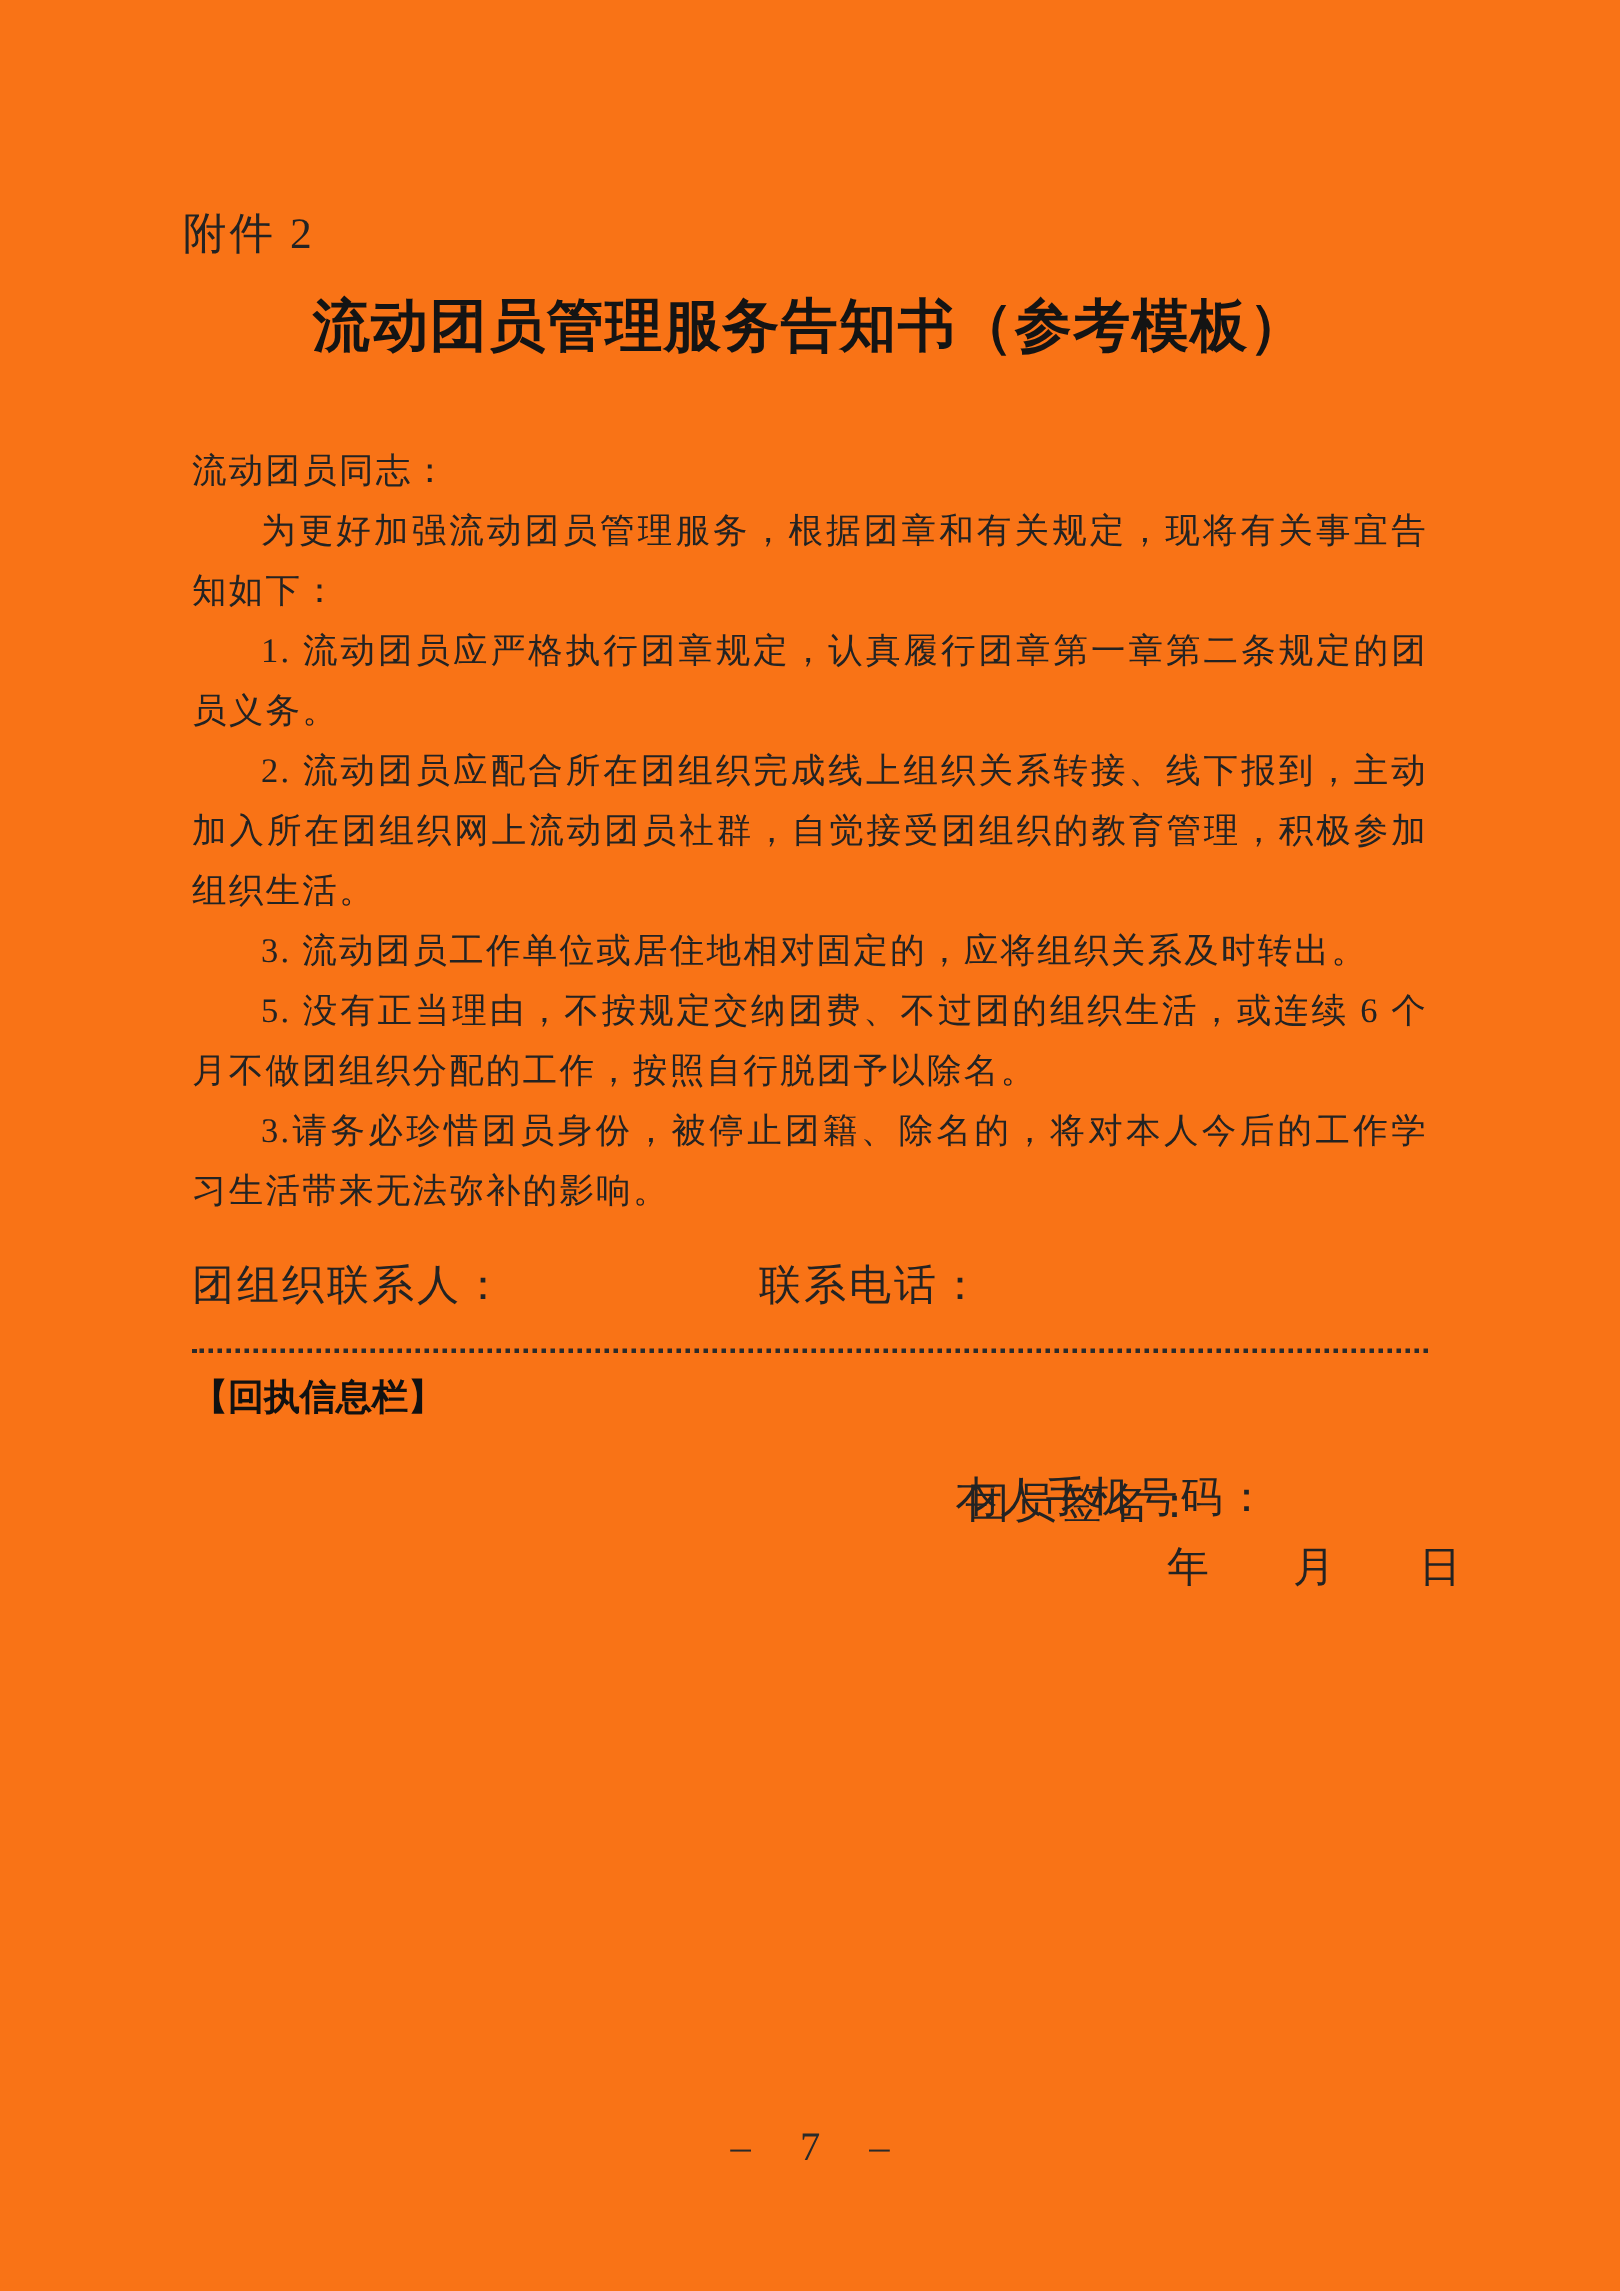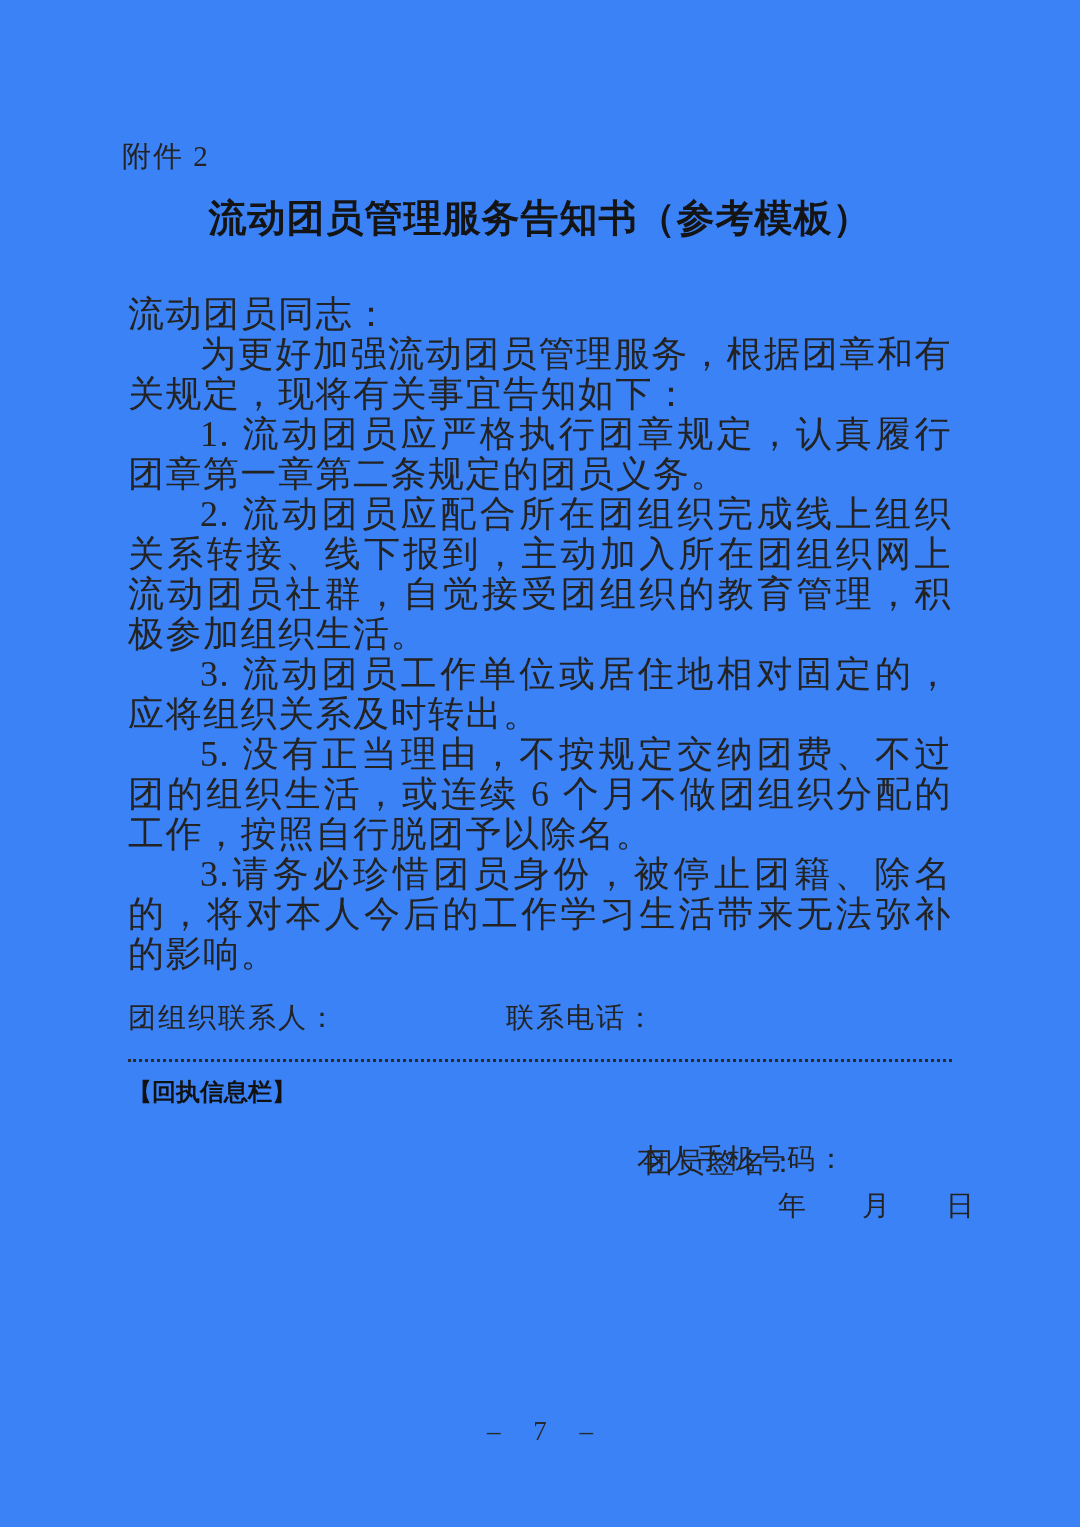--- a/index.html
+++ b/index.html
@@ -1,20 +1,20 @@
 <!DOCTYPE html>
 <html><head>
 <meta charset="utf-8">
 <style>
   html, body { margin: 0; padding: 0; background: #ffffff; }
   .page {
     position: relative;
     width: 1080px;
     height: 1527px;
-    background: #3b82f6;
+    background: #f97316;
     color: #232323;
     font-family: "Liberation Serif", "DejaVu Serif", serif;
     overflow: hidden;
     box-sizing: border-box;
     padding: 138px 128px 0 128px;
   }
   .attachment {
     font-size: 29px;
     line-height: 36px;
     letter-spacing: 2px;
@@ -26,21 +26,21 @@
     font-size: 38px;
     line-height: 48px;
     font-weight: bold;
     color: #141414;
     letter-spacing: 1px;
     font-family: Liberation Serif, serif;
   }
   .body-text { margin-top: 52px; }
   .body-text p {
     margin: 0;
-    font-size: 36px;
+    font-size: 23px;
     line-height: 40px;
     letter-spacing: 1.5px;
     text-align: justify;
     text-justify: inter-character;
   }
   .body-text p.indent { text-indent: 2em; }
   .contact-line {
     margin-top: 24px;
     font-size: 28px;
     line-height: 40px;

